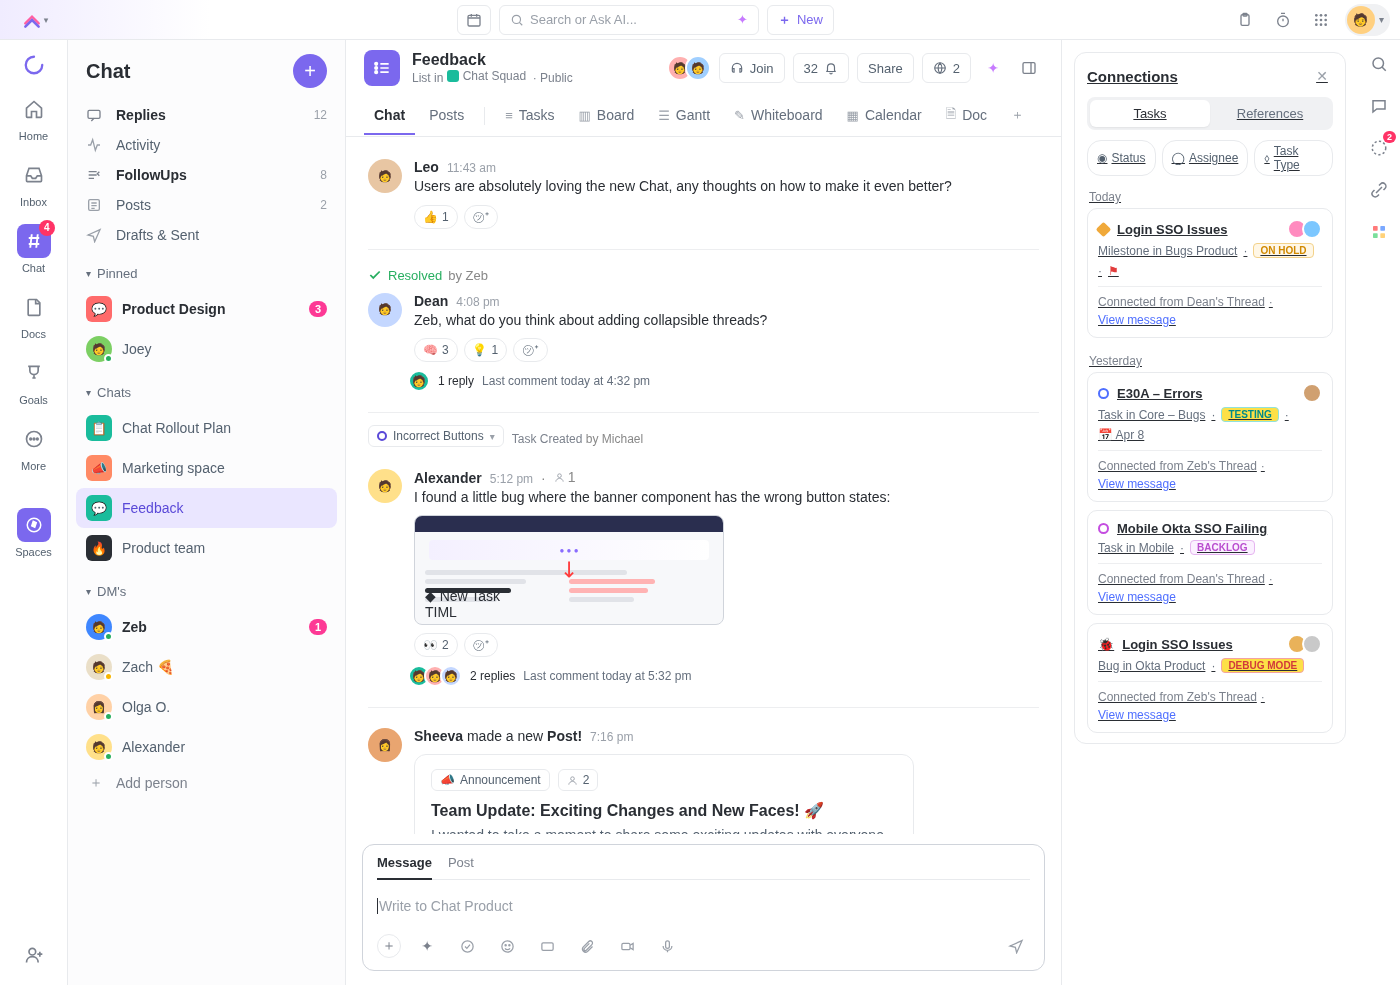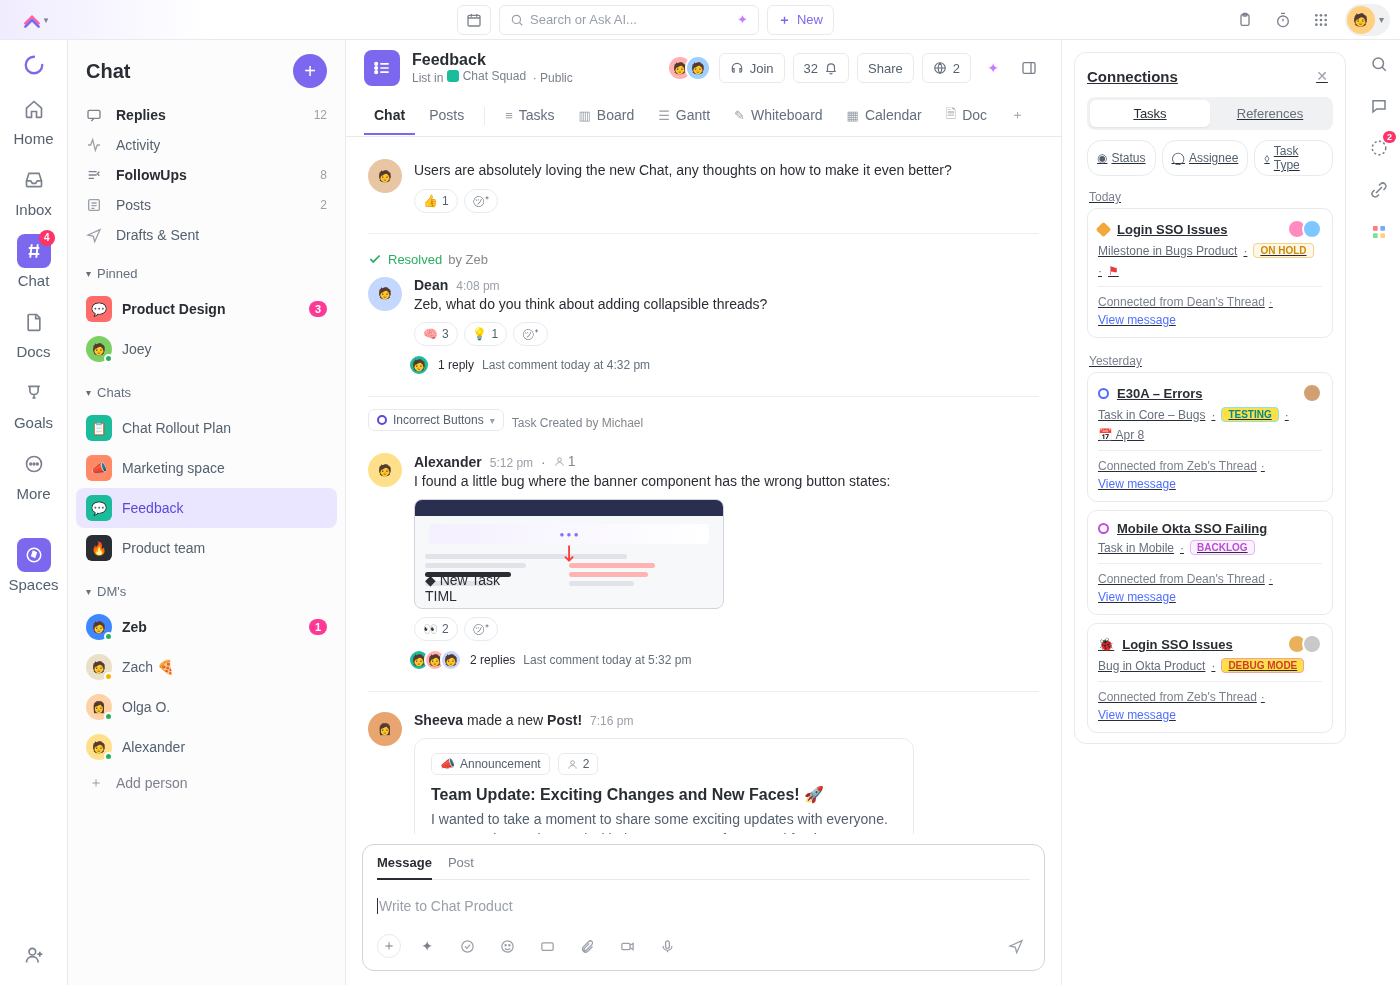--- a/index.html
+++ b/index.html
@@ -75,21 +75,21 @@
     border-radius:8px;
     cursor:pointer;
     color:#7c828d;
     position:relative;
   }
   .rail-item.active .rail-icon { background:#7b68ee; color:#fff;}
   .rail-icon {
     width:34px; height:34px; border-radius:8px;
     display:flex; align-items:center; justify-content:center;
   }
-  .rail-label { font-size:15px; color:#54616f;}
+  .rail-label { font-size:11px; color:#54616f;}
   .rail-badge {
     position:absolute;
     top:2px; right:6px;
     background:#ff3366;
     color:#fff;
     border-radius:10px;
     font-size:10px;
     padding:0 5px;
     line-height:16px;
     font-weight:600;
@@ -757,20 +757,24 @@
         <div class="vtab">
             <span class="vi">＋</span>
           </div>
       </div>
 
       <div class="feed">
 
         <div class="msg">
           <span class="av" style="background:#e8c6a3">🧑</span>
           <div class="msg-body">
+            <div class="msg-head">
+              <span class="msg-name">Leo</span>
+              <span class="msg-time">11:43 am</span>
+            </div>
             <div class="msg-text">Users are absolutely loving the new Chat, any thoughts on how to make it even better?</div>
             <div class="react-row">
               <div class="react">
                   <span>👍</span>
                   <span>1</span>
                 </div>
               <div class="react">
                   <span>㋡⁺</span>
                 </div>
             </div>

